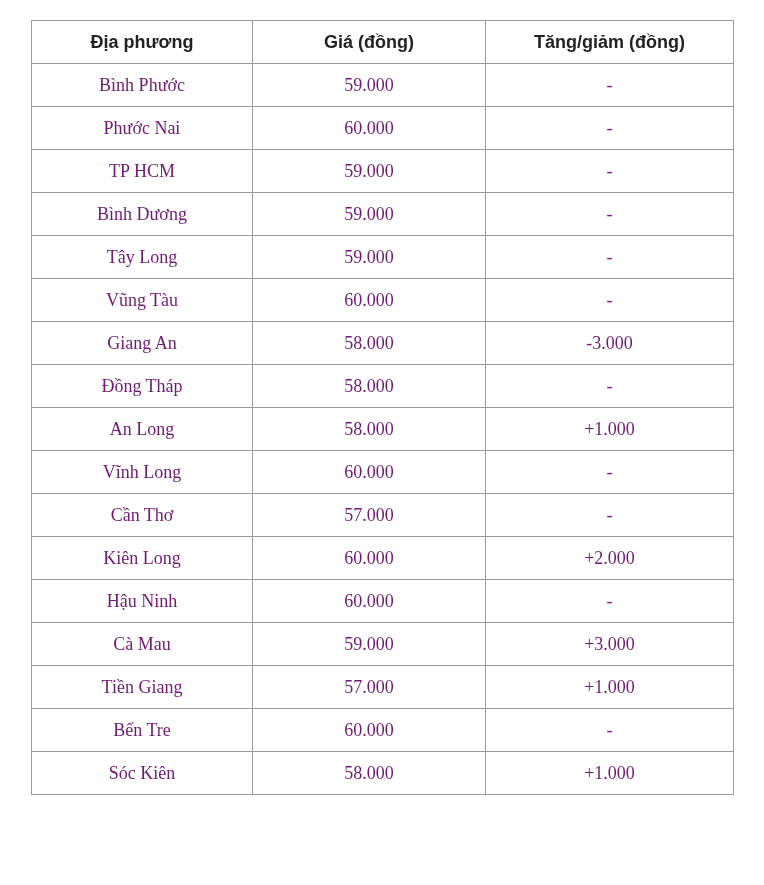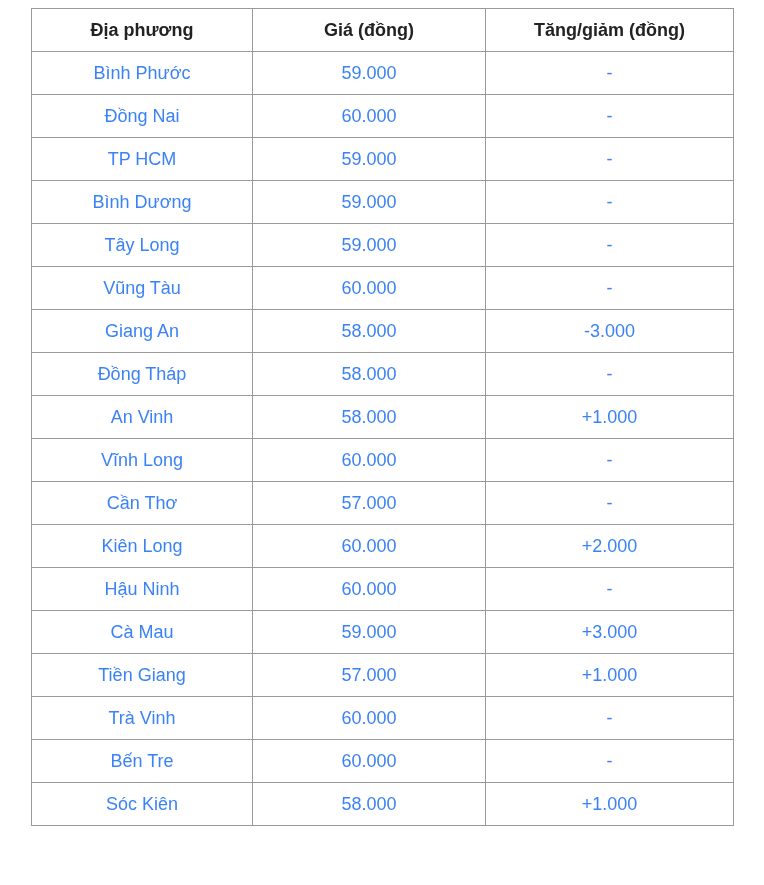--- a/index.html
+++ b/index.html
@@ -1,24 +1,24 @@
 <!DOCTYPE html>
 <html><head>
   <meta charset="utf-8">
   <style>
     html, body { margin: 0; padding: 0; background: #ffffff; }
     body { width: 764px; height: 885px; position: relative; overflow: hidden;
            font-family: "Liberation Sans", "DejaVu Sans", sans-serif; color: #333333; }
-    table { position: absolute; left: 31px; top: 8px; border-collapse: collapse;
+    table { position: absolute; left: 31px; top: 20px; border-collapse: collapse;
             width: 702px; table-layout: fixed; }
     col.c1 { width: 221px; } col.c2 { width: 233px; } col.c3 { width: 248px; }
     th, td { border: 1px solid #9a9a9a; height: 42px; padding: 0; text-align: center;
              vertical-align: middle; font-size: 18px; }
     th { font-weight: bold; color: #222222; }
-    td { font-weight: normal; color: #3b82f6; }
+    td { font-weight: normal; color: #701a75; font-family: Liberation Serif, serif; }
   </style>
 </head>
 <body>
 
 <table>
   <colgroup>
       <col class="c1">
       <col class="c2">
       <col class="c3">
     </colgroup>
@@ -29,21 +29,21 @@
       <th>Tăng/giảm (đồng)</th>
     </tr>
   </thead>
   <tbody>
     <tr>
         <td>Bình Phước</td>
         <td>59.000</td>
         <td>-</td>
       </tr>
     <tr>
-        <td>Đồng Nai</td>
+        <td>Phước Nai</td>
         <td>60.000</td>
         <td>-</td>
       </tr>
     <tr>
         <td>TP HCM</td>
         <td>59.000</td>
         <td>-</td>
       </tr>
     <tr>
         <td>Bình Dương</td>
@@ -64,21 +64,21 @@
         <td>Giang An</td>
         <td>58.000</td>
         <td>-3.000</td>
       </tr>
     <tr>
         <td>Đồng Tháp</td>
         <td>58.000</td>
         <td>-</td>
       </tr>
     <tr>
-        <td>An Vinh</td>
+        <td>An Long</td>
         <td>58.000</td>
         <td>+1.000</td>
       </tr>
     <tr>
         <td>Vĩnh Long</td>
         <td>60.000</td>
         <td>-</td>
       </tr>
     <tr>
         <td>Cần Thơ</td>
@@ -99,25 +99,20 @@
         <td>Cà Mau</td>
         <td>59.000</td>
         <td>+3.000</td>
       </tr>
     <tr>
         <td>Tiền Giang</td>
         <td>57.000</td>
         <td>+1.000</td>
       </tr>
     <tr>
-        <td>Trà Vinh</td>
-        <td>60.000</td>
-        <td>-</td>
-      </tr>
-    <tr>
         <td>Bến Tre</td>
         <td>60.000</td>
         <td>-</td>
       </tr>
     <tr>
         <td>Sóc Kiên</td>
         <td>58.000</td>
         <td>+1.000</td>
       </tr>
   </tbody>

